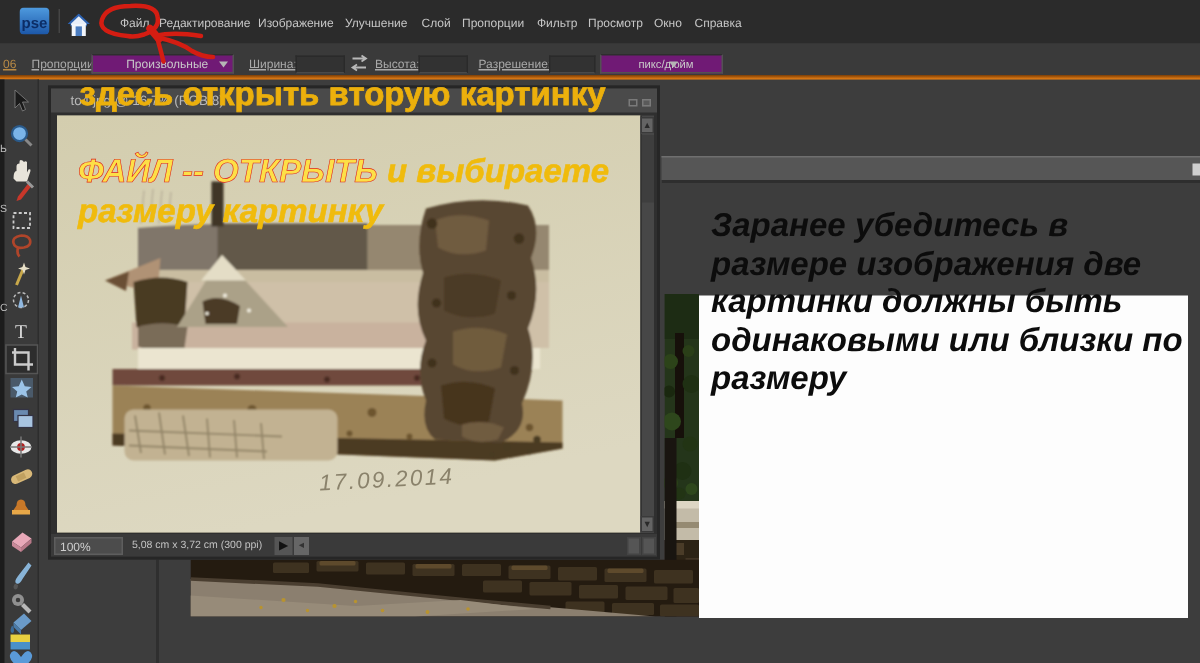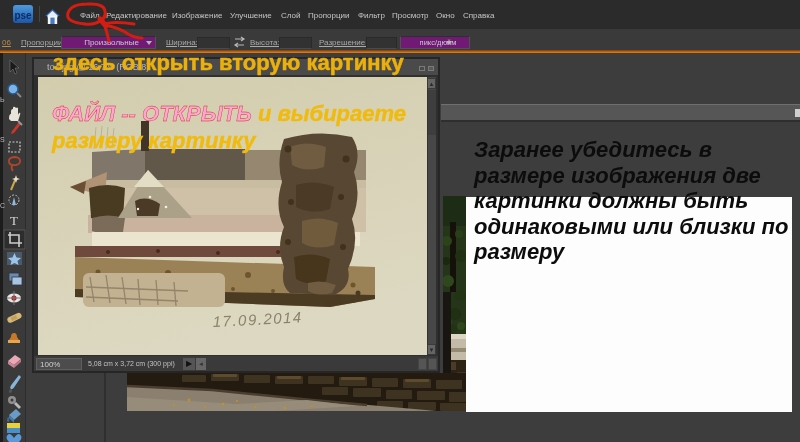--- a/index.html
+++ b/index.html
@@ -18,21 +18,21 @@
 #w2bar{left:441px;top:104px;width:359px;height:18px;background:#565656;border-top:1px solid #6f6f6f;border-bottom:2px solid #2e2e2e;}
 #w1{left:32px;top:57px;width:408px;height:316px;background:#2f2f2f;border:2px solid #262626;}
 #w1title{left:34px;top:59px;width:404px;height:16px;background:#4a4a4a;color:#b9b9b9;font-size:9px;line-height:16px;padding-left:13px;white-space:nowrap;overflow:hidden;}
 #w1content{left:38px;top:77px;width:389px;height:278px;background:#d5cfb0;}
 #w1scroll{left:427px;top:77px;width:9px;height:278px;background:#474747;border-left:1px solid #333;}
 #w1status{left:34px;top:356px;width:404px;height:15px;background:#3a3a3a;}
 #wpanel{left:466px;top:197px;width:326px;height:215px;background:#fdfdfd;}
 #btext{left:474px;top:137px;width:340px;font-size:22px;font-weight:bold;font-style:italic;color:#0c0c0c;line-height:25.5px;white-space:nowrap;}
 #ytitle{left:53px;top:50px;letter-spacing:0;font-size:22px;font-weight:bold;color:#ecb00c;-webkit-text-stroke:0.5px #ecb00c;white-space:nowrap;}
 #l2{left:52px;top:101px;font-size:22px;font-weight:bold;font-style:italic;white-space:nowrap;color:#f0bb0c;-webkit-text-stroke:0.4px #f0bb0c;}
-#l2 .red{color:#f9a8d4;-webkit-text-stroke:0.4px #dd2420;}
+#l2 .red{color:#fde047;-webkit-text-stroke:0.4px #dd2420;}
 #l3{left:52px;top:128px;font-size:22px;font-weight:bold;font-style:italic;color:#f0bb0c;-webkit-text-stroke:0.4px #f0bb0c;white-space:nowrap;}
 .frag{position:absolute;font-size:7px;color:#bdbdbd;}
 </style></head>
 <body>
 <div id="stage">
   <div class="abs" id="canvas" style="left:0;top:53px;width:800px;height:389px;background:#3d3d3d"></div>
   <div class="abs" id="menubar"></div>
   <svg class="abs" style="left:13px;top:5px" width="20" height="18">
     <defs>
         <linearGradient id="pseg" x1="0" y1="0" x2="0" y2="1">
@@ -68,21 +68,21 @@
   <div class="dar" style="left:146px;top:41px"></div>
   <span class="ol" style="left:166px">Ширина:</span>
   <div class="ifield" style="left:197px;width:33px"></div>
   <svg class="abs" style="left:232px;top:36px" width="15" height="12" viewBox="0 0 15 12">
     <path d="M3 3 H11 M9 1 L12 3 L9 5 M12 9 H4 M6 7 L3 9 L6 11" stroke="#b8b8b8" stroke-width="1.2" fill="none"></path>
   </svg>
   <span class="ol" style="left:250px">Высота:</span>
   <div class="ifield" style="left:279px;width:33px"></div>
   <span class="ol" style="left:319px">Разрешение:</span>
   <div class="ifield" style="left:366px;width:31px"></div>
-  <div class="dd" style="left:400px;width:70px;font-size:7.5px">пикс/дюйм</div>
+  <div class="dd" style="left:400px;width:82px;font-size:7.5px">пикс/дюйм</div>
   <div class="dar" style="left:446px;top:41px"></div>
   <div class="abs" id="orangeline"></div>
 
   <div class="abs" id="tbar"></div>
   <div class="abs" id="tbaredge"></div>
   <span class="frag" style="left:0;top:96px">Ь</span>
   <span class="frag" style="left:0;top:136px">S</span>
   <span class="frag" style="left:0;top:202px">C</span>
 
   <div class="abs" id="w2bar"></div>

